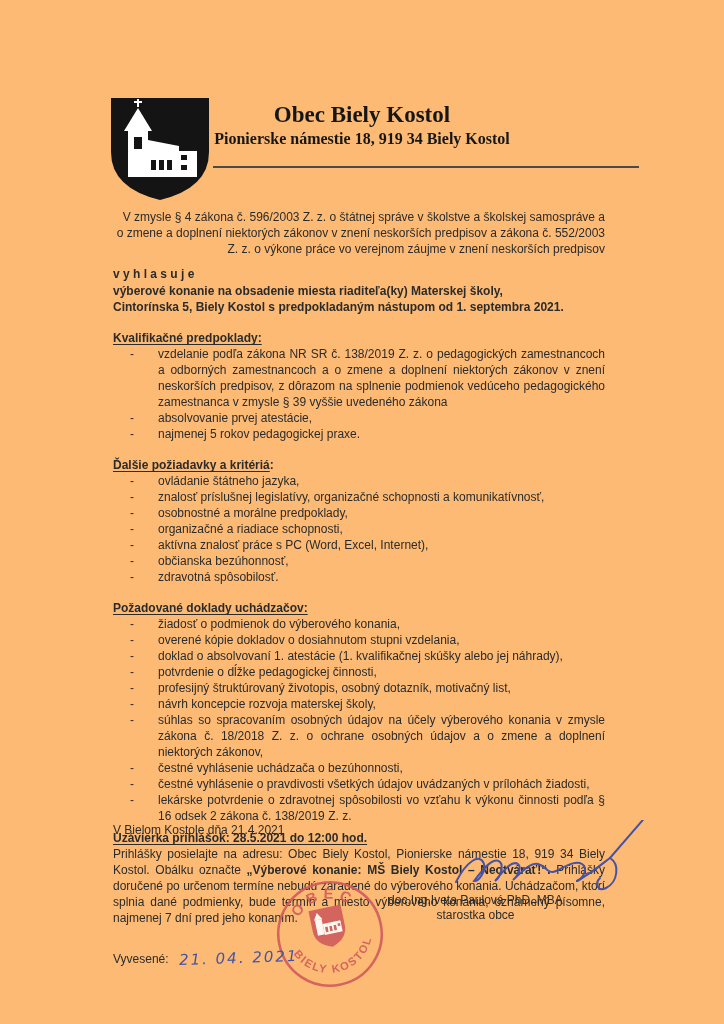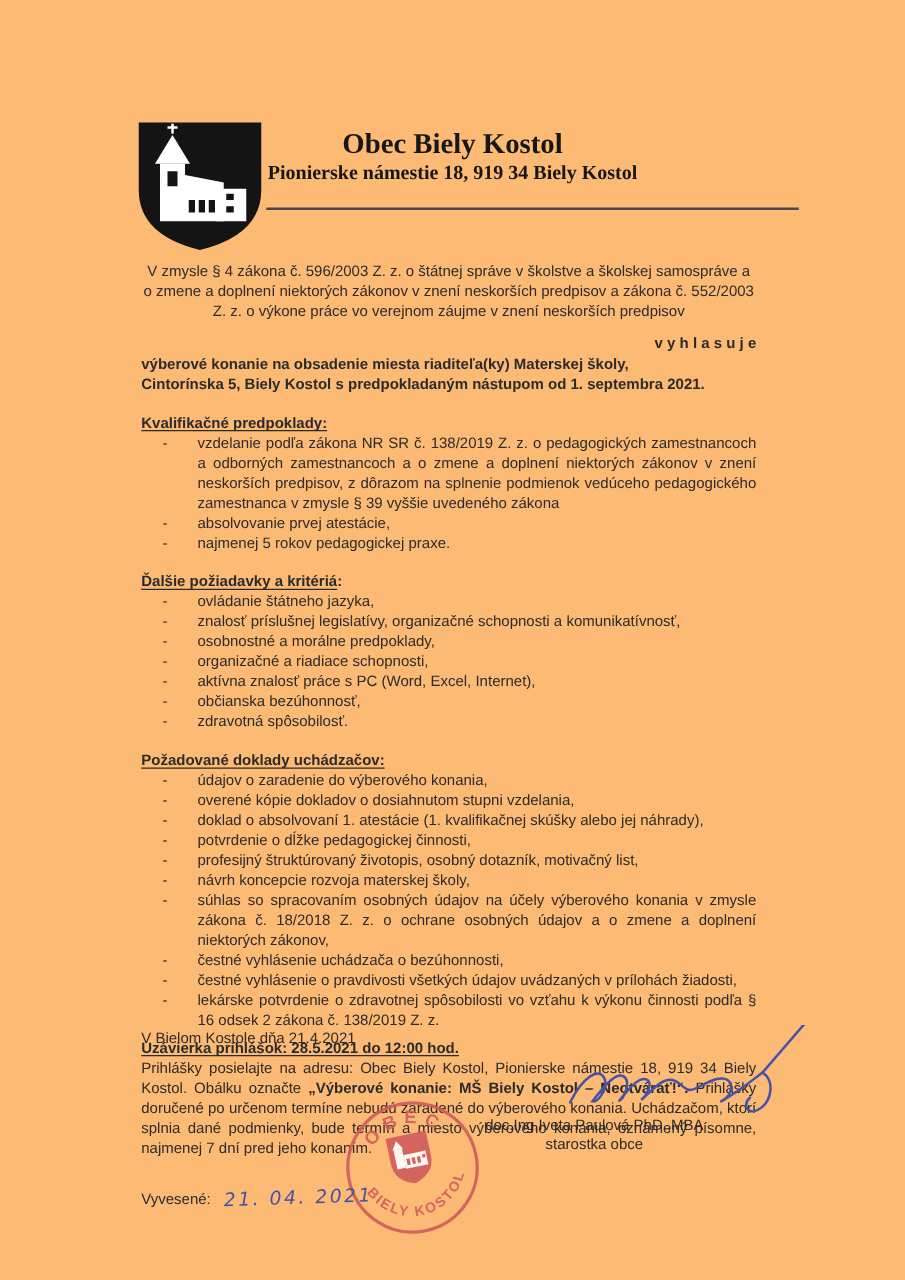--- a/index.html
+++ b/index.html
@@ -11,22 +11,22 @@
   
   .crest { position:absolute; left:107px; top:94px; width:106px; height:110px; }
   .head { position:absolute; left:0; top:102px; width:724px; text-align:center; }
   .head-title { font-family:"Liberation Serif", serif; font-weight:bold; font-size:23px; line-height:26px; color:#161616; }
   .head-sub { font-family:"Liberation Serif", serif; font-weight:bold; font-size:16px; line-height:16px; color:#161616; margin-top:3px; }
   .head-rule { position:absolute; left:213px; top:166px; width:426px; border-top:2px solid #4a4a4a; }
 
   
   .flow { position:absolute; left:113px; top:205px; width:492px; font-size:12px; line-height:16px; }
   .flow p { margin:0; }
-  .intro { text-align:center; margin-top:4px !important; }
-  .verb { text-align:right; font-weight:bold; margin-top:9px !important; }
+  .intro { text-align:right; margin-top:4px !important; }
+  .verb { text-align:left; font-weight:bold; margin-top:9px !important; }
   .subject { text-align:left; font-weight:bold; margin-top:1px !important; }
   .sec-h { font-weight:bold; margin-top:15px; }
   .u { text-decoration:underline; text-underline-offset:2px; }
   .li { display:flex; }
   .dash { width:28px; padding-left:17px; flex:0 0 auto; }
   .li-t { flex:1 1 auto; text-align:justify; text-align-last:left; }
   .deadline { font-weight:bold; text-decoration:underline; text-underline-offset:2px; margin-top:6px !important; }
   .closing { text-align:justify; text-align-last:left; }
 
   .dateline { position:absolute; left:113px; top:823px; font-size:12px; }
@@ -137,21 +137,21 @@
           </div>
         </div>
     </div>
 
     <div class="section">
       <div class="sec-h"><span class="u">Požadované doklady uchádzačov:</span></div>
       <div class="list">
 
           <div class="li">
             <span class="dash">-</span>
-            <span class="li-t">údajov o zaradenie do výberového konania,</span>
+            <span class="li-t">žiadosť o podmienok do výberového konania,</span>
           </div>
 
           <div class="li">
             <span class="dash">-</span>
             <span class="li-t">overené kópie dokladov o dosiahnutom stupni vzdelania,</span>
           </div>
 
           <div class="li">
             <span class="dash">-</span>
             <span class="li-t">doklad o absolvovaní 1. atestácie (1. kvalifikačnej skúšky alebo jej náhrady),</span>

